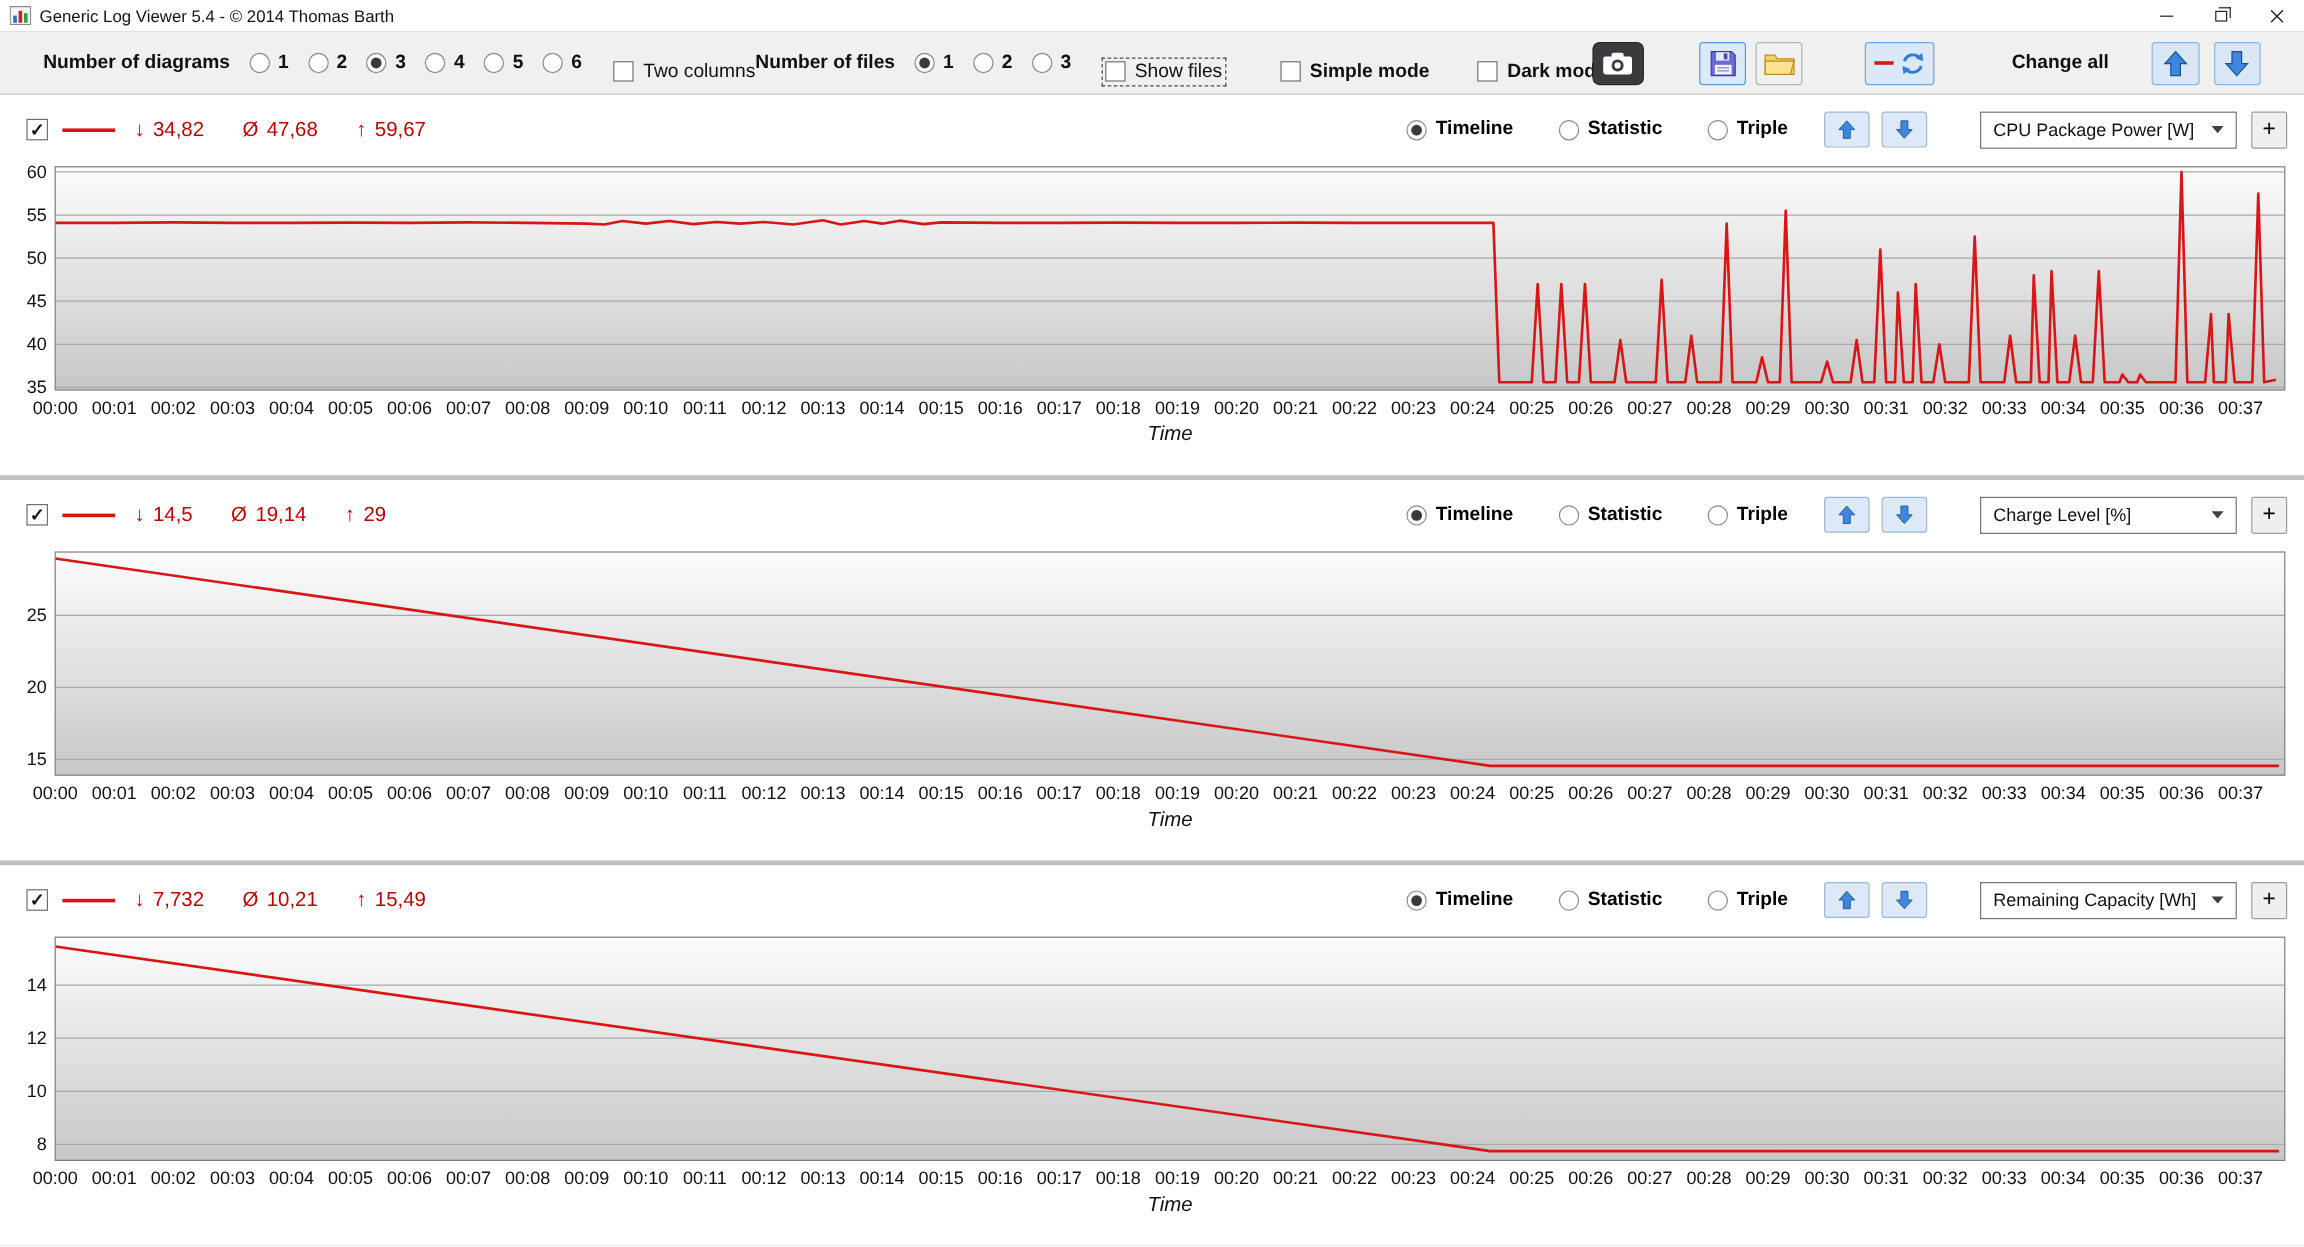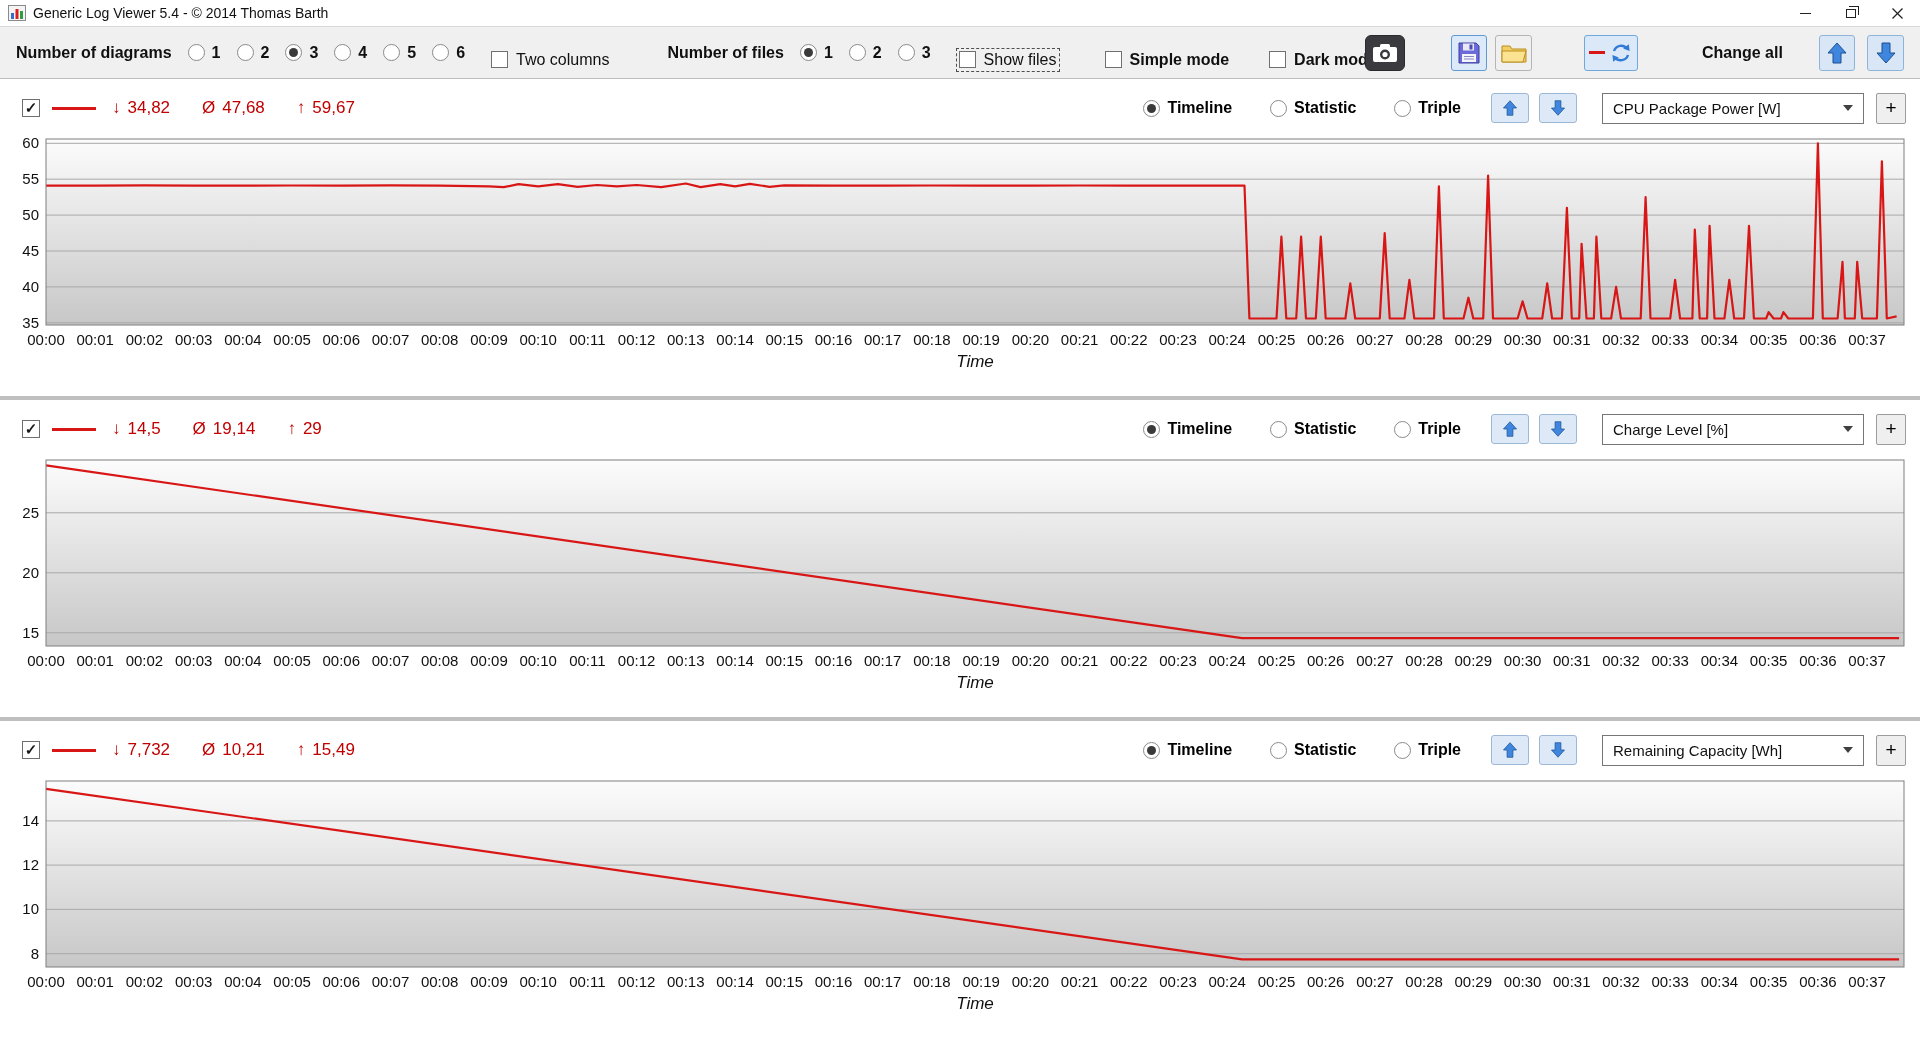--- a/index.html
+++ b/index.html
@@ -13,21 +13,21 @@
   .tb-title { font-size:14px; color:#111; }
   .win-btns { margin-left:auto; display:flex; height:100%; }
   .win-btn  { width:46px; height:100%; display:flex; align-items:center; justify-content:center; }
   .min-glyph { width:11px; height:1px; background:#222; }
   .max-glyph { width:10px; height:9px; border:1px solid #222; position:relative; background:#fff; }
   .max-glyph::before { content:""; position:absolute; left:2px; top:-4px; width:9px; height:8px;
                        border:1px solid #222; border-bottom:none; border-left:none; }
 
   
   .toolbar { height:52px; background:#f0f0f0; border-bottom:1px solid #bdbdbd;
-             display:flex; align-items:center; padding:0 16px; font-size:16px; color:#101010; }
+             display:flex; align-items:center; padding:0 36px; font-size:16px; color:#101010; }
   .lbl { font-weight:bold; white-space:nowrap; }
   .radio { display:inline-flex; align-items:center; gap:7px; margin-left:16px; cursor:default; }
   .rdot  { width:17px; height:17px; border:1px solid #8a8a8a; border-radius:50%;
            background:#fff; position:relative; flex:0 0 auto; }
   .radio.selected .rdot::after { content:""; position:absolute; inset:3px; border-radius:50%; background:#3a3a3a; }
   .rtext { font-weight:bold; }
   .chk { display:inline-flex; align-items:center; gap:8px; cursor:default; white-space:nowrap;margin-top:14px; }
   .cbox { width:17px; height:17px; border:1px solid #707070; background:#fff;
           display:inline-flex; align-items:center; justify-content:center;
           font-size:14px; font-weight:bold; color:#1c1c1c; flex:0 0 auto; }
@@ -50,32 +50,32 @@
             display:flex; align-items:center; justify-content:center;
             font-size:15px; font-weight:bold; color:#161616; }
   .legend-line { width:44px; height:3px; margin:0 16px 0 12px; }
   .stats { display:flex; gap:32px; font-size:17px; color:#c00000; }
   .stat  { display:inline-flex; gap:7px; align-items:baseline; }
   .right-cluster { margin-left:auto; display:flex; align-items:center; }
   .view-radios { display:flex; gap:38px; }
   .view-radios .radio { margin-left:0; }
   .small-arrow-btn { width:38px; height:30px; display:inline-flex; align-items:center; justify-content:center;
                      border:1px solid #9cb8d6; background:#dde9f7; border-radius:3px; }
-  .dropdown { width:262px; height:31px; border:1px solid #767676; background:#fff;
+  .dropdown { width:214px; height:31px; border:1px solid #767676; background:#fff;
               display:flex; align-items:center; justify-content:space-between;
-              padding:0 10px; font-size:15px; margin-left:25px; color:#111; }
+              padding:0 10px; font-size:15px; margin-left:44px; color:#111; }
   .chev { width:0; height:0; border-left:5px solid transparent; border-right:5px solid transparent;
           border-top:6px solid #404040; }
   .plus-btn { width:30px; height:31px; margin-left:12px; border:1px solid #9c9c9c; background:#efefef;
               font-size:19px; display:inline-flex; align-items:center; justify-content:center; border-radius:2px; }
   .chart-svg { display:block; width:1916px; height:240px; margin:6px 0 0 2px; }
   .chart-svg text.tick { font:15px "Liberation Sans", sans-serif; fill:#101010; }
   .chart-svg text.time-label { font:italic 17px "Liberation Sans", sans-serif; fill:#101010; }
 
-  .ml26{margin-left:26px} .ml58{margin-left:58px} .ml28{margin-left:28px}
+  .ml26{margin-left:26px} .ml58{} .ml28{margin-left:28px}
   .ml48{margin-left:48px} .ml40{margin-left:40px} .ml46{margin-left:46px}
   .ml52{margin-left:52px} .ml64{margin-left:64px} .ml36{margin-left:36px} .ml12{margin-left:12px}
   .gap10{margin-left:10px} .ml30{margin-left:30px}
 </style>
 </head>
 <body>
 
 <div class="titlebar">
   <svg class="app-icon" viewBox="0 0 18 16">
     <rect x="0.5" y="0.5" width="17" height="15" fill="#f4f4f4" stroke="#8a8a8a"></rect>

